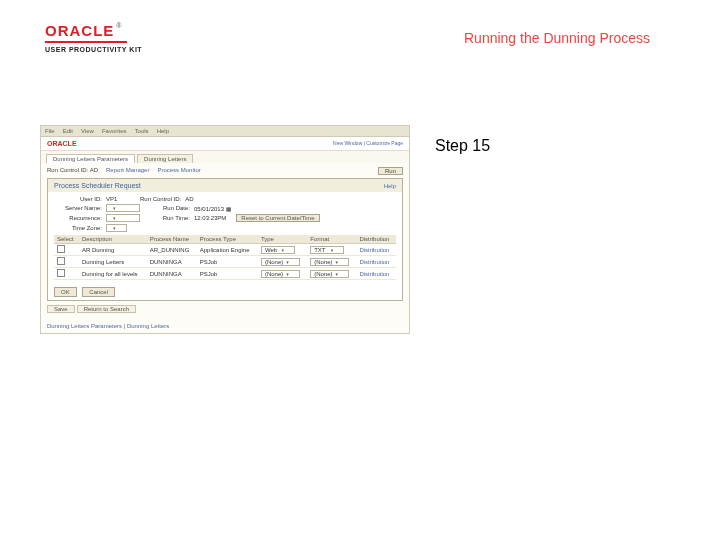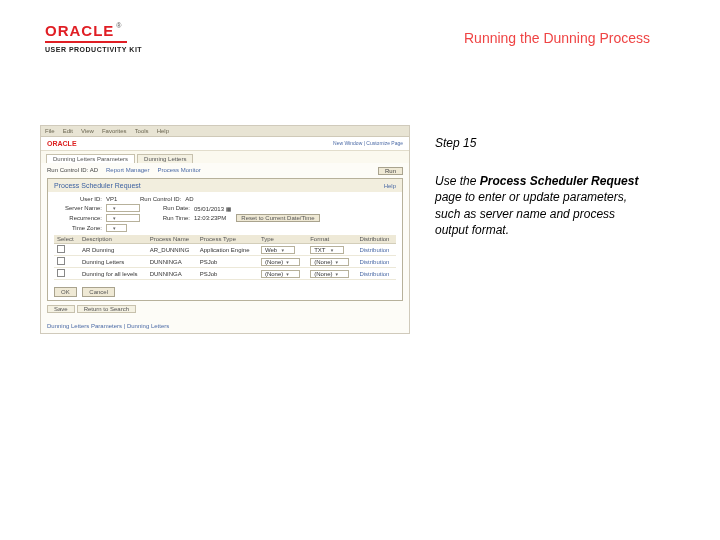--- a/index.html
+++ b/index.html
@@ -10,21 +10,21 @@
   .brand { position: absolute; left: 45px; top: 22px; width: 150px; }
   .oracle-logo-text { font-family: Arial, Helvetica, sans-serif; font-size: 15px; font-weight: bold; letter-spacing: 1px; color: #e01e24; }
   .oracle-tm { font-size: 7px; vertical-align: top; color: #555; margin-left: 2px; }
   .oracle-underline { height: 2px; background: #e01e24; margin-top: 1px; width: 82px; }
   .upk-text { font-size: 7px; letter-spacing: 0.5px; color: #222; margin-top: 3px; font-weight: bold; }
 
   
   .page-title { position: absolute; right: 70px; top: 30px; font-size: 14px; color: #ef4444; }
 
   
-  .step-col { position: absolute; left: 435px; top: 135px; width: 215px; font-size: 12px; line-height: 1.35; font-style: italic; }
+  .step-col { position: absolute; left: 435px; top: 135px; width: 215px; font-size: 16px; line-height: 1.35; }
   .step-label { margin-bottom: 22px; }
   .bold { font-weight: bold; }
 
   
   .shot { position: absolute; left: 40px; top: 125px; width: 370px; border: 1px solid #d0cabb; background: #fdfcf7; font-size: 6px; color: #555; }
   .shot .browser-bar { background: #e8e4d4; padding: 2px 4px; border-bottom: 1px solid #cfc9b8; font-size: 6px; color: #6b6652; display: flex; gap: 8px; }
   .shot .browser-bar span { white-space: nowrap; overflow: hidden; }
   .shot .oracle-bar { background: #fff; color: #d22; font-weight: bold; font-size: 7px; padding: 3px 6px; border-bottom: 1px solid #e2ddcc; display: flex; justify-content: space-between; }
   .shot .oracle-bar .links { font-size: 5px; color: #4b6aa6; font-weight: normal; }
   .shot .tabs-row { display: flex; gap: 2px; padding: 3px 5px 0 5px; background: #fbf9ef; }
@@ -67,23 +67,20 @@
       <span class="oracle-logo-text">ORACLE</span><span class="oracle-tm">®</span>
     </div>
     <div class="oracle-underline"></div>
     <div class="upk-text">USER PRODUCTIVITY KIT</div>
   </div>
 
   <div class="page-title">Running the Dunning Process</div>
 
   <div class="step-col">
     <div class="step-label">Step 15</div>
-    <div>
-      <span>Use the </span><span class="bold">Process Scheduler Request</span><span> page to enter or update parameters, such as server name and process output format.</span>
-    </div>
   </div>
 
   <div class="shot">
     <div class="browser-bar">
       <span>File</span>
       <span>Edit</span>
       <span>View</span>
       <span>Favorites</span>
       <span>Tools</span>
       <span>Help</span>

